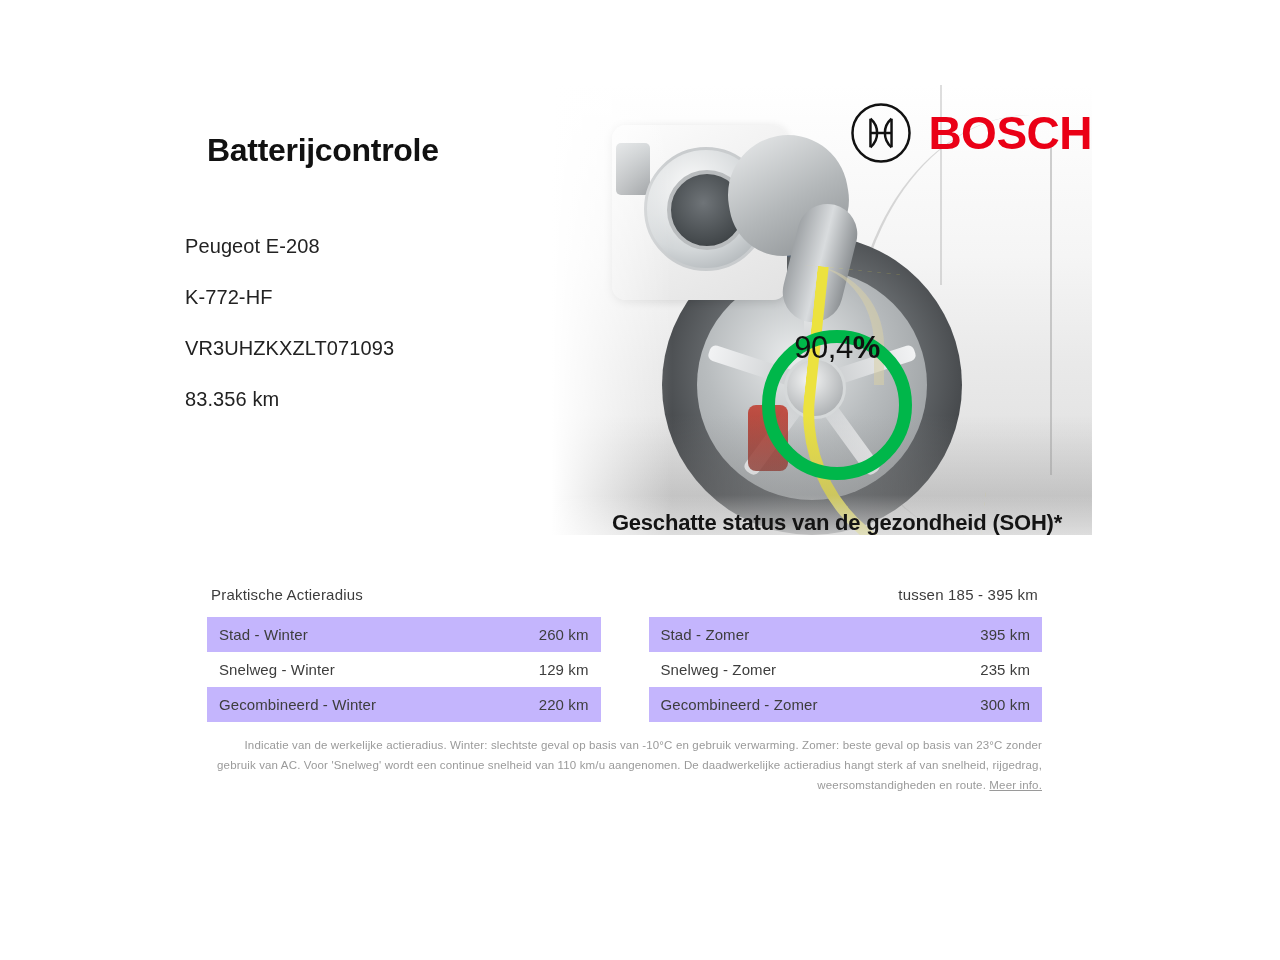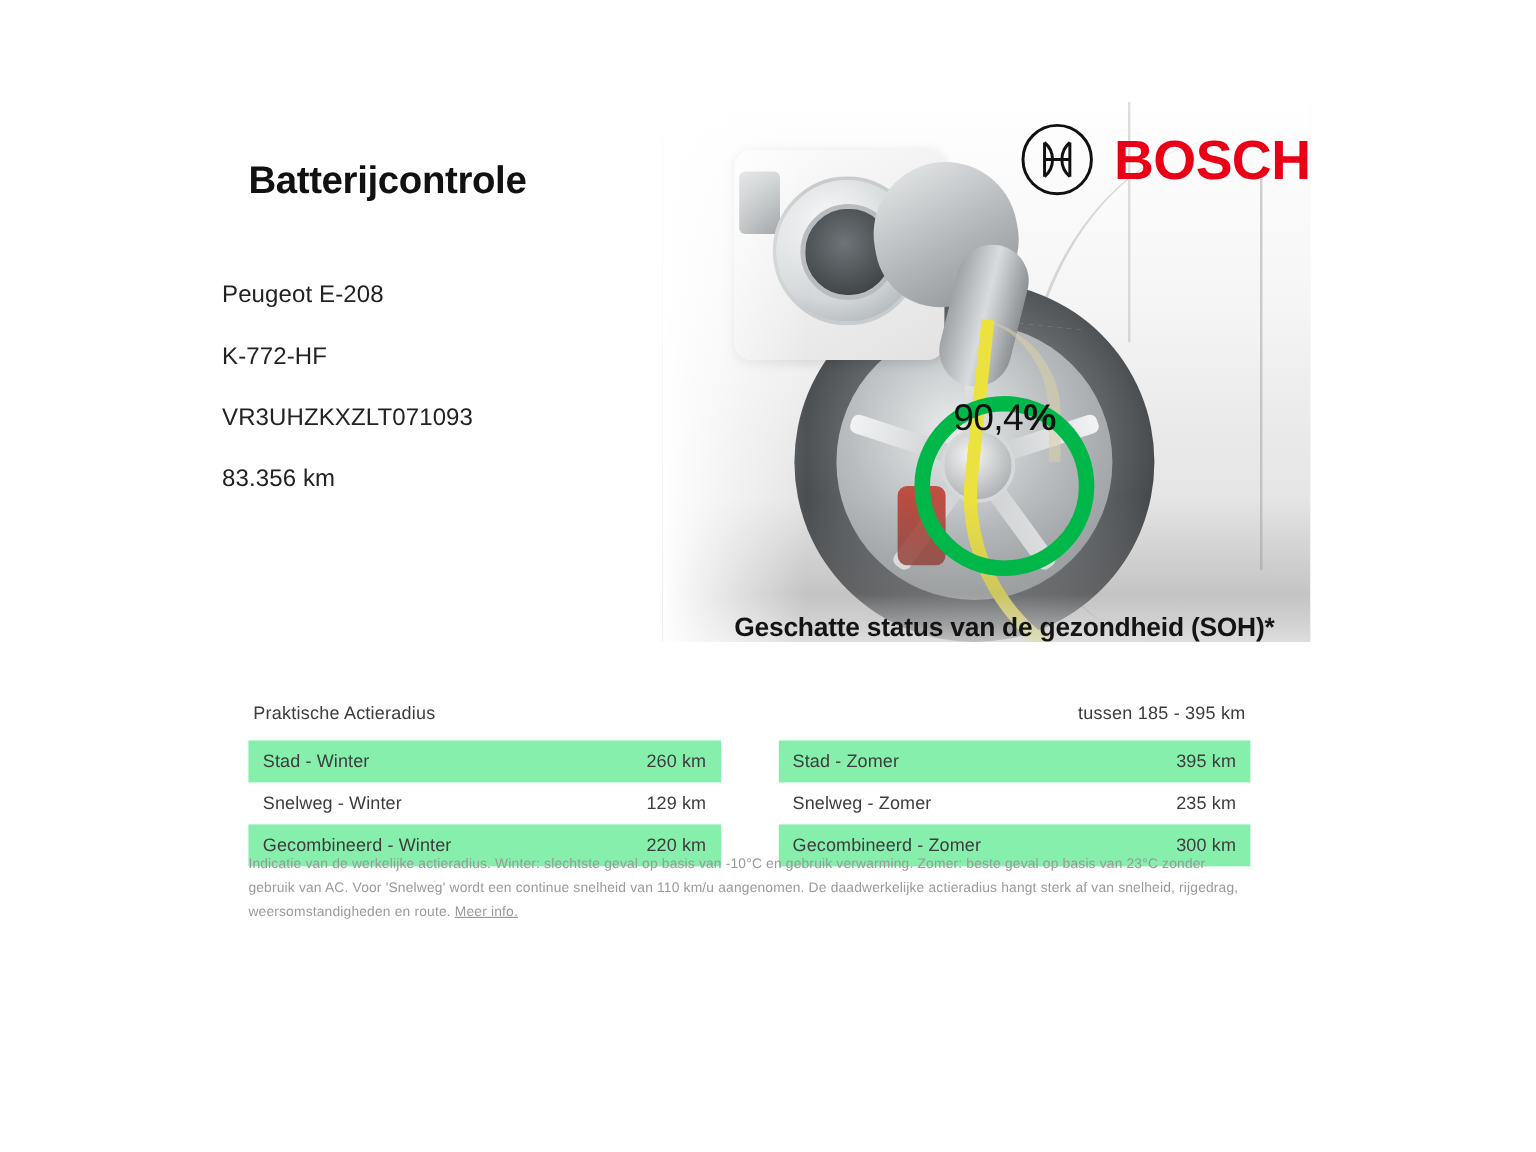--- a/index.html
+++ b/index.html
@@ -354,30 +354,30 @@
   }
   .range-row {
     display: flex;
     justify-content: space-between;
     font-size: 15px;
     color: #3d3d3d;
     padding: 9px 12px;
     letter-spacing: 0.1px;
   }
   .range-row.alt {
-    background: #86efac;
+    background: #c4b5fd;
   }
 
   
   .footnote {
     position: absolute;
     left: 207px;
-    top: 710px;
+    top: 735px;
     width: 835px;
-    text-align: left;
+    text-align: right;
     font-size: 11.5px;
     line-height: 1.75;
     color: #9a9a9a;
     letter-spacing: 0.15px;
   }
   .footnote a {
     color: #9a9a9a;
     text-decoration: underline;
   }
 </style>

